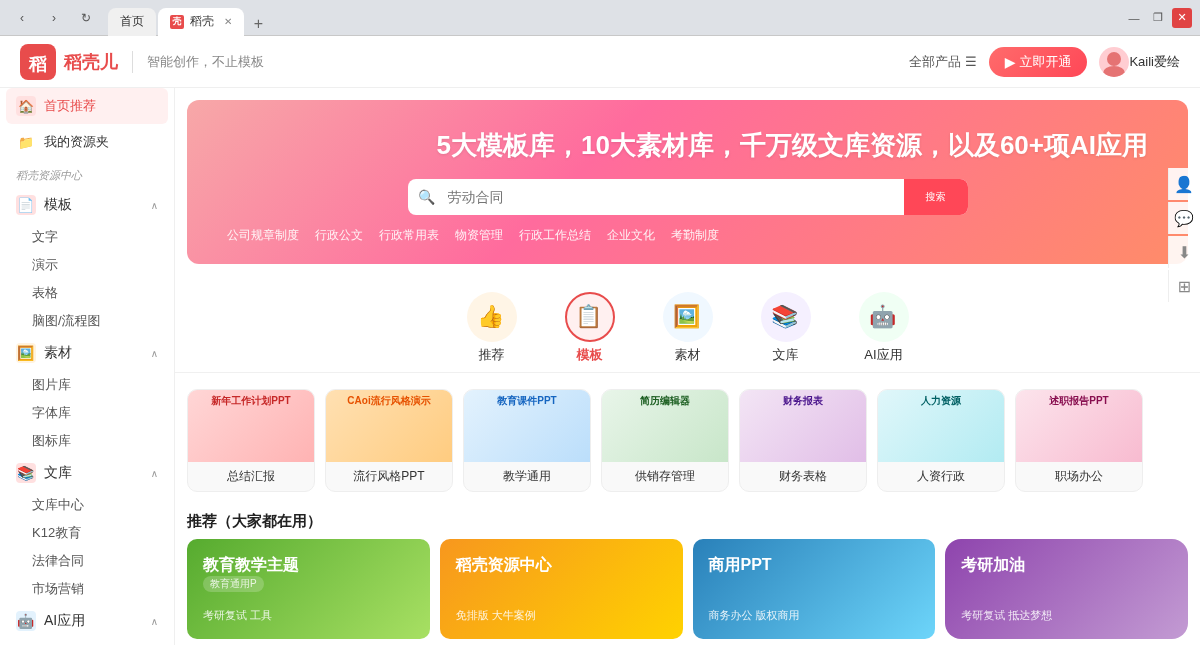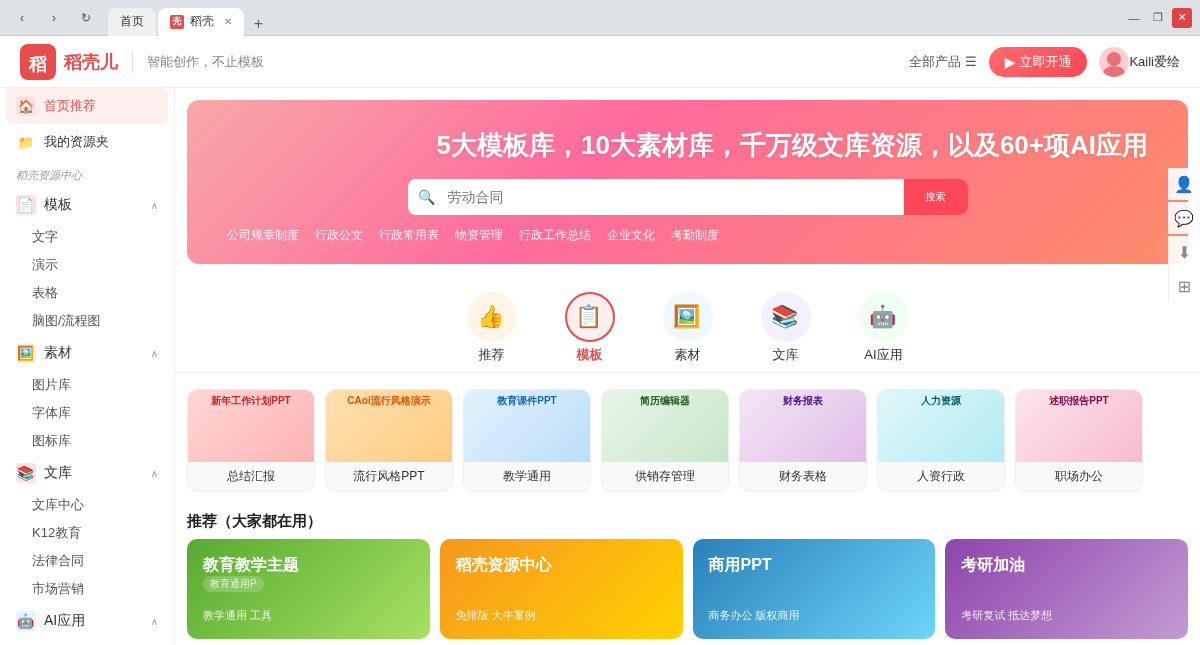--- a/index.html
+++ b/index.html
@@ -318,21 +318,21 @@
         <div class="rec-cards">
 
           <div class="rec-card" style="background:linear-gradient(135deg,#56ab2f,#a8e063);">
             <div class="rec-card-inner">
               <div>
                 <div class="rec-card-title">教育教学主题</div>
                 <div class="rec-card-tags">
                   <span class="rec-tag">教育通用P</span>
                 </div>
               </div>
-              <div class="rec-card-sub">教学通用 工具</div>
+              <div class="rec-card-sub">考研复试 工具</div>
             </div>
           </div>
 
           <div class="rec-card" style="background:linear-gradient(135deg,#f7971e,#ffd200);">
             <div class="rec-card-inner">
               <div>
                 <div class="rec-card-title">稻壳资源中心</div>
               </div>
               <div class="rec-card-sub">免排版 大牛案例</div>
             </div>
@@ -340,21 +340,21 @@
 
           <div class="rec-card" style="background:linear-gradient(135deg,#2980b9,#6dd5fa);">
             <div class="rec-card-inner">
               <div>
                 <div class="rec-card-title">商用PPT</div>
               </div>
               <div class="rec-card-sub">商务办公 版权商用</div>
             </div>
           </div>
 
-          <div class="rec-card" style="background:linear-gradient(135deg,#8e44ad,#c39bd3);">
+          <div class="rec-card" style="background:linear-gradient(135deg,#8e44ad,#c39bd3);border-radius:16px;">
             <div class="rec-card-inner">
               <div>
                 <div class="rec-card-title">考研加油</div>
               </div>
               <div class="rec-card-sub">考研复试 抵达梦想</div>
             </div>
           </div>
         </div>
 
         <div style="display:flex;align-items:center;gap:8px;padding:12px 0 6px;">

